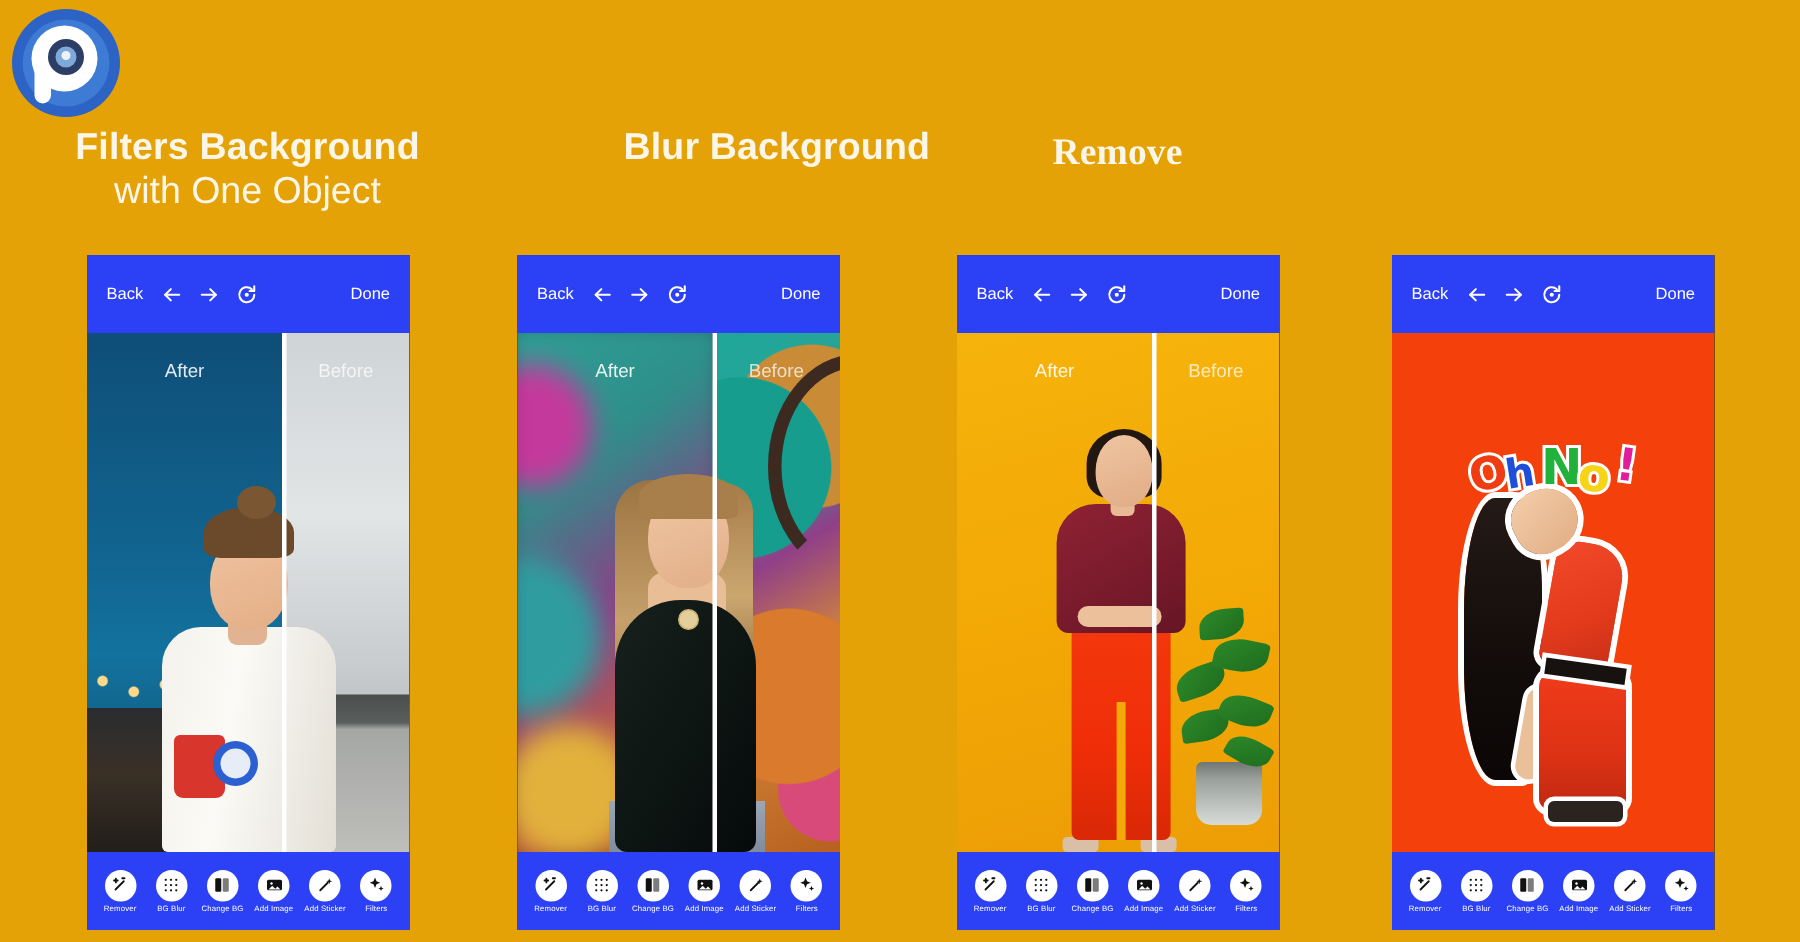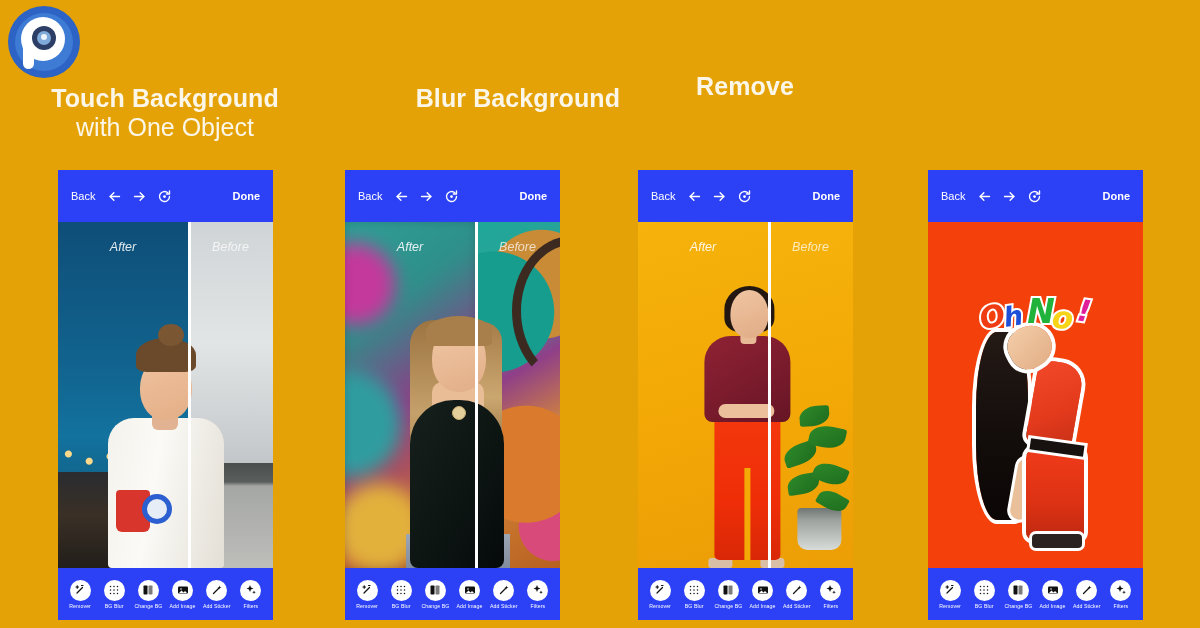--- a/index.html
+++ b/index.html
@@ -84,27 +84,26 @@
     position: absolute; left: 0; top: 0; right: 0;
     height: 52px;
     background: #2C41F5;
     display: flex; align-items: center;
     padding: 0 13px;
     gap: 0px;
   }
   .hdr-back { color: #fff; font-size: 11px; font-weight: 500; }
   .hdr-icons { display: flex; align-items: center; gap: 10px; margin-left: 12px; }
   .hdr-ico { width: 15px; height: 15px; display:block; }
-  .hdr-done { color: #fff; font-size: 11px; font-weight: 700; margin-left: auto; }
+  .hdr-done { color: #fff; font-size: 11px; font-weight: 400; margin-left: auto; }
 
   .phone-body {
     position: absolute; left: 0; top: 52px; right: 0;
     height: 346px;
     overflow: hidden;
-    font-style: italic;
   }
   .side { position: absolute; top: 0; height: 100%; overflow: hidden; }
   .side-after { left: 0; width: 60.5%; }
   .side-before { right: 0; width: 39.5%; }
   .divider {
     position: absolute; top: 0; bottom: 0; left: 60.5%;
     width: 3px; background: #fff; z-index: 8;
   }
   .side-label {
     position: absolute; top: 18px; width: 100%;
@@ -411,21 +410,21 @@
       <div class="logo-p-ring"></div>
       <div class="logo-p-stem"></div>
     </div>
     <div class="logo-lens"></div>
     <div class="logo-lens-in"></div>
     <div class="logo-lens-dot"></div>
   </div>
 
   <div class="col" style="left:0px;width:330px;">
     <div class="col-title" style="top:84px;">
-      <span class="t-line1">Touch Background</span>
+      <span class="t-line1">Filters Background</span>
       <span class="t-line2">with One Object</span>
     </div>
 
     <div class="phone" style="left:58px;top:170px;">
 
       <div class="phone-header">
         <span class="hdr-back">Back</span>
         <span class="hdr-icons">
           <svg class="hdr-ico" viewBox="0 0 24 24" fill="none" stroke="#fff" stroke-width="2.2" stroke-linecap="round" stroke-linejoin="round">
               <line x1="20" y1="12" x2="5" y2="12"></line>
@@ -664,21 +663,21 @@
                 <path d="M18 13l1 2.5 2.5 1-2.5 1-1 2.5-1-2.5-2.5-1 2.5-1z"></path>
               </svg>
           </span>
           <span class="tool-label">Filters</span>
         </div>
       </div>
     </div>
   </div>
 
   <div class="col" style="left:580px;width:330px;">
-    <div class="col-title" style="top:72px;">
+    <div class="col-title" style="top:88px;font-family:Liberation Serif, serif;">
       <span class="t-line1">Remove</span>
     </div>
 
     <div class="phone" style="left:58px;top:170px;">
       <div class="phone-header">
         <span class="hdr-back">Back</span>
         <span class="hdr-icons">
           <svg class="hdr-ico" viewBox="0 0 24 24" fill="none" stroke="#fff" stroke-width="2.2" stroke-linecap="round" stroke-linejoin="round">
               <line x1="20" y1="12" x2="5" y2="12"></line>
               <polyline points="11,6 5,12 11,18"></polyline>

